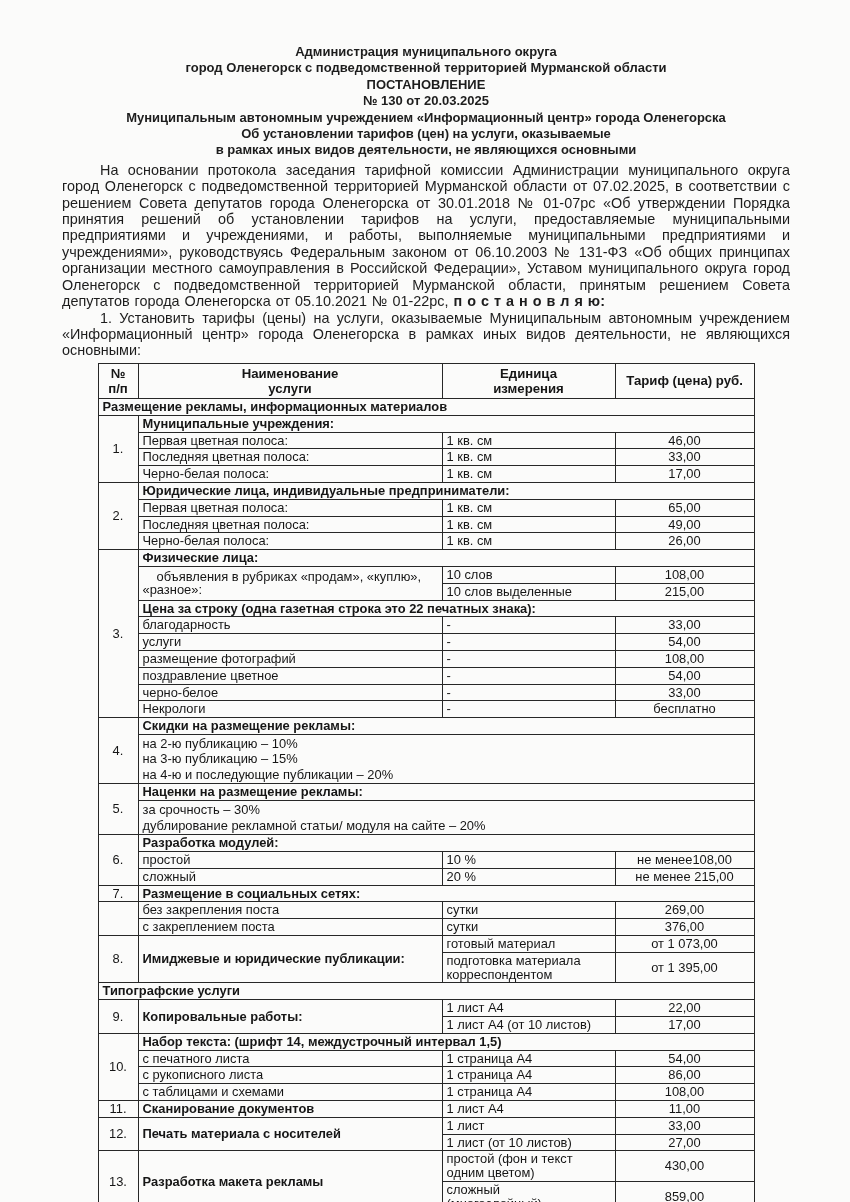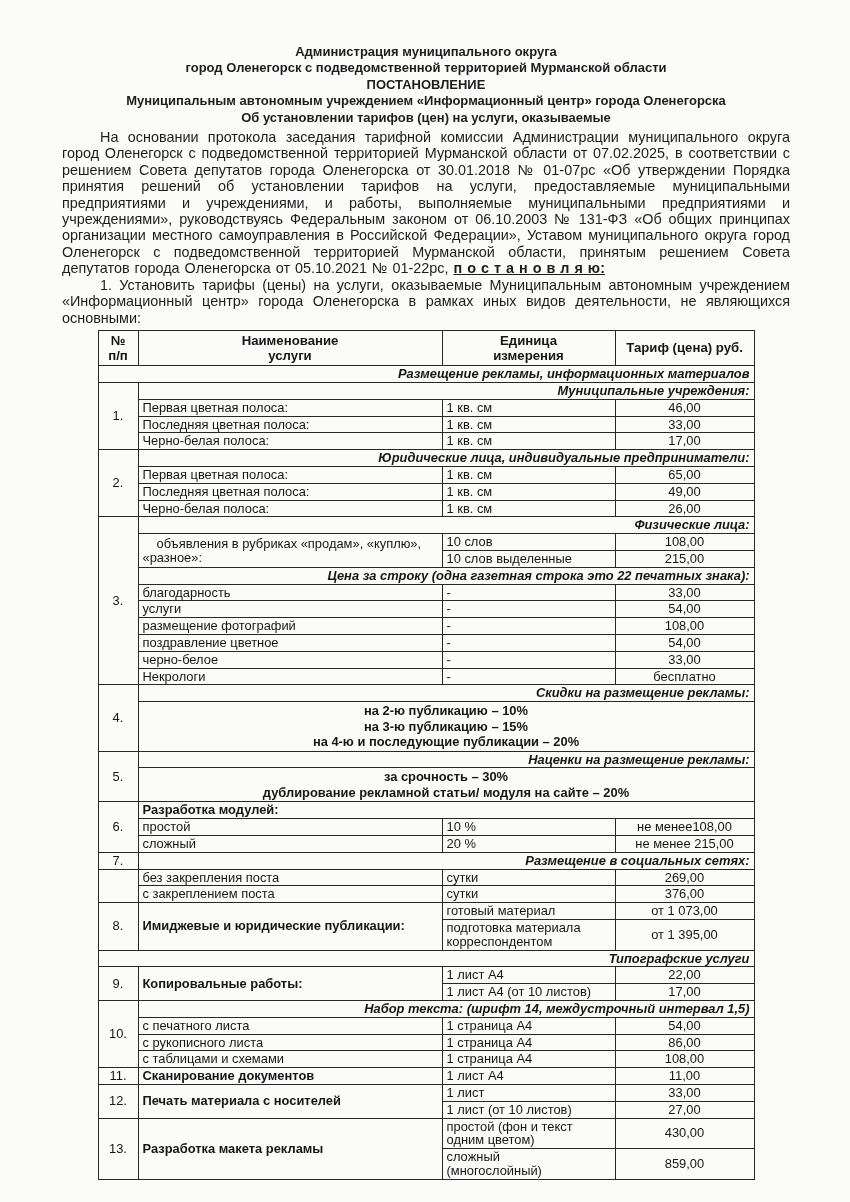--- a/index.html
+++ b/index.html
@@ -5,55 +5,57 @@
   html,body{margin:0;padding:0;}
   body{
     width:850px;height:1202px;overflow:hidden;
     background:#fbfbfa;color:#1d1d1d;
     font-family:"Liberation Sans", sans-serif;
   }
   .page{padding:44px 60px 0 62px;}
   .title-block{text-align:center;font-weight:700;font-size:13px;line-height:16.4px;}
   .para{margin:0;text-align:justify;font-size:14.4px;line-height:16.4px;text-indent:38px;word-spacing:1px;}
   .para.preamble{margin-top:3px;}
-  .para .emph{font-weight:700;text-decoration:underline;}
+  .para .emph{font-weight:700;}
   table.tariff{
     width:656px;margin:4px auto 0;border-collapse:collapse;table-layout:fixed;
     font-size:12.9px;line-height:1.07;color:#161616;
   }
   table.tariff col.c1{width:40px;}
   table.tariff col.c2{width:304px;}
   table.tariff col.c3{width:173px;}
   table.tariff col.c4{width:139px;}
   table.tariff th, table.tariff td{
     border:1.5px solid #272727;padding:1px 4px;vertical-align:middle;
     overflow:hidden;
   }
   table.tariff th{font-weight:700;text-align:center;white-space:pre-line;padding:2px 3px;font-size:13.2px;line-height:1.15;}
   td.num{text-align:center;}
-  td.sec{font-weight:700;text-align:right;font-style:italic;}
+  td.sec{font-weight:700;text-align:left;}
   td.sec-left{font-weight:700;text-align:left;padding-left:20px;}
   td.name{text-align:left;padding-left:20px;}
   td.name-bold{font-weight:700;text-align:left;padding-left:20px;}
   td.name-indent{text-align:left;padding-left:8px;text-indent:14px;}
   td.unit{white-space:pre-line;}
   td.price{text-align:center;margin-left:15px;}
-  td.multi{text-align:center;padding-left:20px;white-space:pre-line;line-height:1.2;font-weight:bold;}
+  td.multi{text-align:left;padding-left:20px;white-space:pre-line;line-height:1.2;}
 </style>
 </head>
 <body>
 
 <div class="page">
 
   <div class="title-block">
     <div>Администрация муниципального округа</div>
     <div>город Оленегорск с подведомственной территорией Мурманской области</div>
     <div>ПОСТАНОВЛЕНИЕ</div>
+    <div>№ 130 от 20.03.2025</div>
     <div>Муниципальным автономным учреждением «Информационный центр» города Оленегорска</div>
     <div>Об установлении тарифов (цен) на услуги, оказываемые</div>
+    <div>в рамках иных видов деятельности, не являющихся основными</div>
   </div>
 
   <p class="para preamble"><span>На основании протокола заседания тарифной комиссии Администрации муниципального округа город Оленегорск с подведомственной территорией Мурманской области от 07.02.2025, в соответствии с решением Совета депутатов города Оленегорска от 30.01.2018 № 01-07рс «Об утверждении Порядка принятия решений об установлении тарифов на услуги, предоставляемые муниципальными предприятиями и учреждениями, и работы, выполняемые муниципальными предприятиями и учреждениями», руководствуясь Федеральным законом от 06.10.2003 № 131-ФЗ «Об общих принципах организации местного самоуправления в Российской Федерации», Уставом муниципального округа город Оленегорск с подведомственной территорией Мурманской области, принятым решением Совета депутатов города Оленегорска от 05.10.2021 № 01-22рс, </span><span class="emph">п о с т а н о в л я ю:</span></p>
 
   <p class="para">1. Установить тарифы (цены) на услуги, оказываемые Муниципальным автономным учреждением «Информационный центр» города Оленегорска в рамках иных видов деятельности, не являющихся основными:</p>
 
   <table class="tariff">
     <colgroup>
       <col class="c1">
         <col class="c2">

